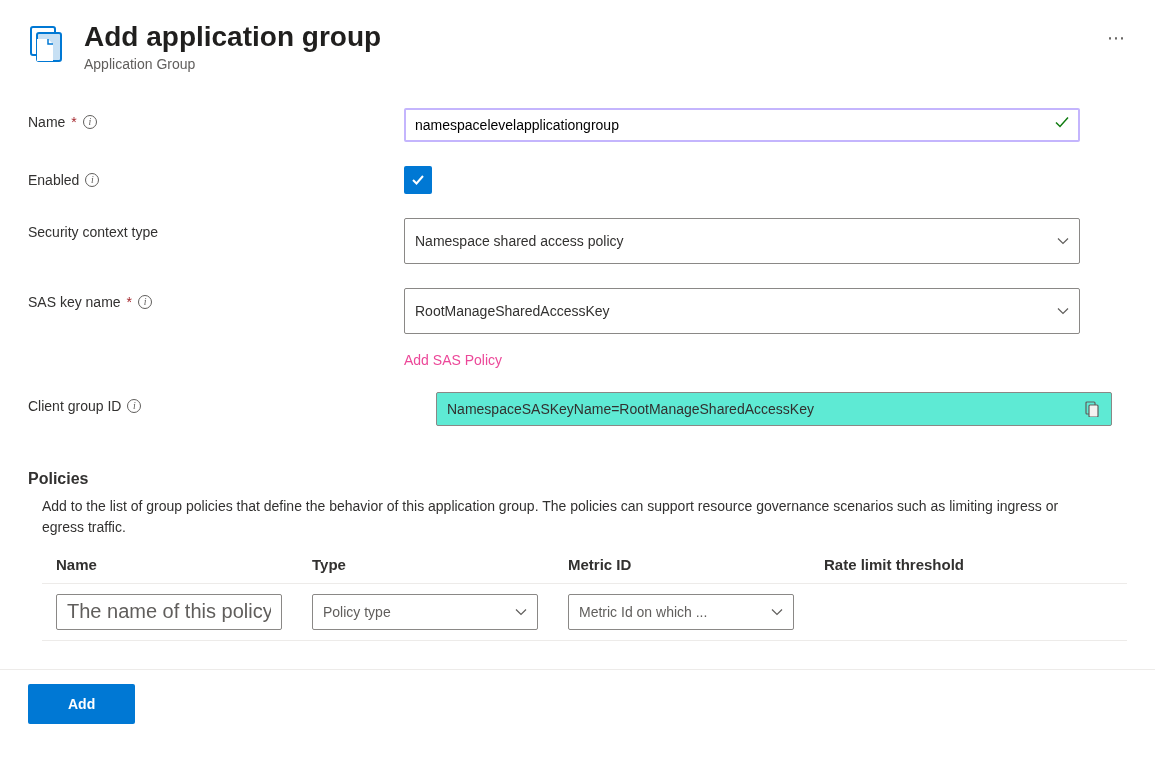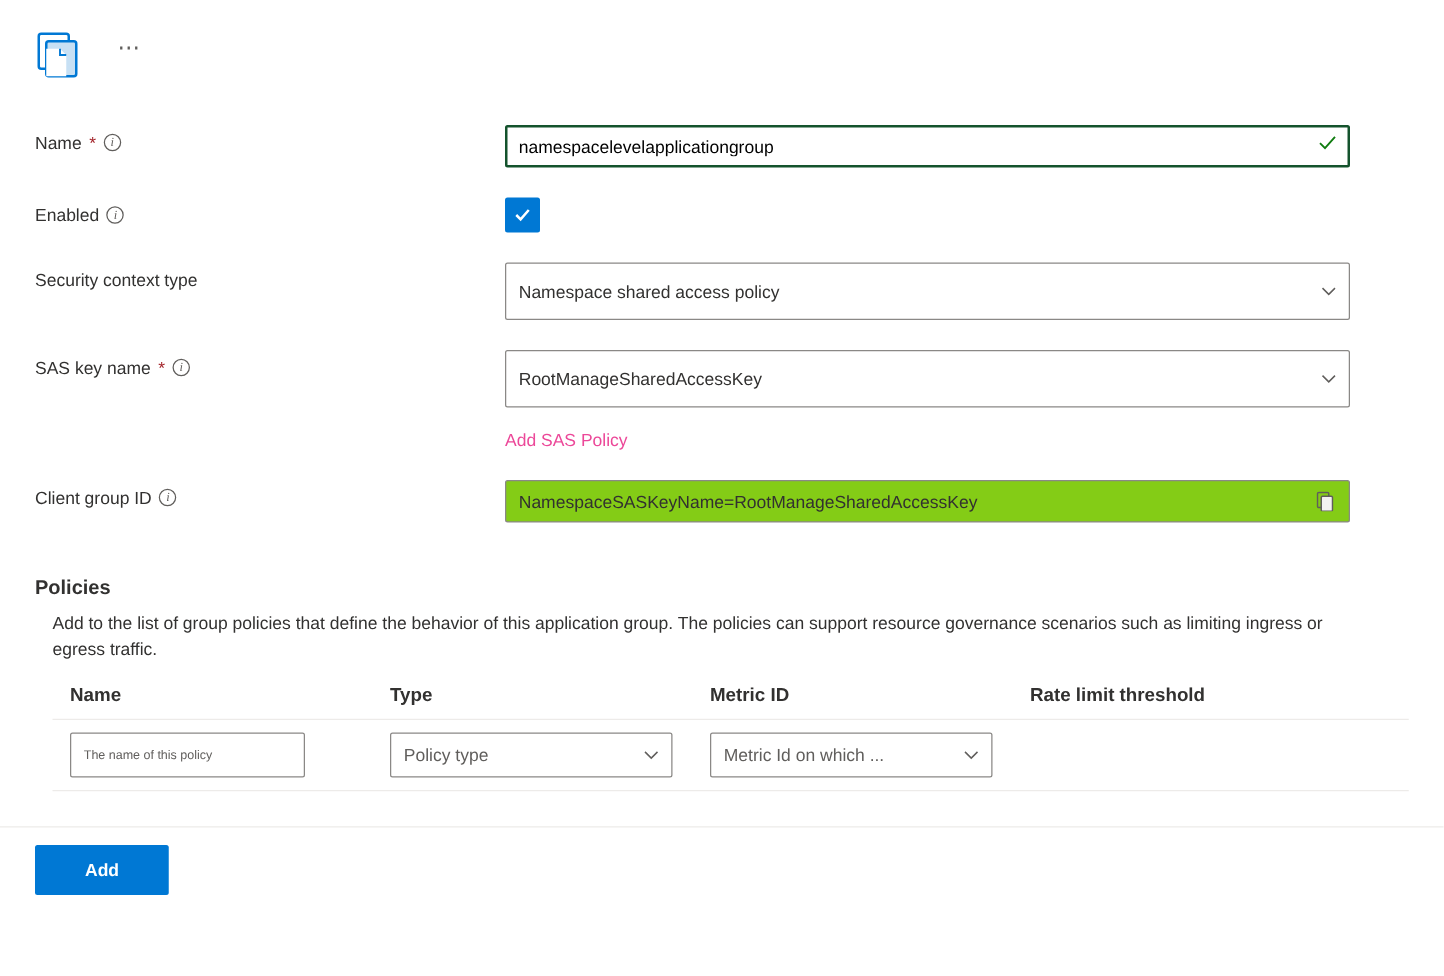--- a/index.html
+++ b/index.html
@@ -78,21 +78,21 @@
       width: 100%;
       height: 34px;
       padding: 0 36px 0 10px;
       font-size: 14px;
       border: 1px solid #8a8886;
       border-radius: 2px;
       outline: none;
       font-family: inherit;
     }
     .text-input.selected {
-      border: 2px solid #14532d;
+      border: 2px solid #c4b5fd;
       padding: 0 55px 0 9px;
     }
     .input-wrap { position: relative; }
     .input-valid-check {
       position: absolute;
       right: 10px;
       top: 50%;
       transform: translateY(-50%);
       color: #107c10;
       font-size: 18px;
@@ -132,27 +132,28 @@
       font-size: 14px;
       margin-top: 18px;
       display: inline-block;
       cursor: pointer;
     }
     .readonly-box {
       width: 100%;
       height: 34px;
       border: 1px solid #8a8886;
       border-radius: 2px;
-      background: #84cc16;
+      background: #5eead4;
       display: flex;
       align-items: center;
       justify-content: space-between;
       padding: 0 10px;
       font-size: 14px;
       color: #323130;
+      margin-left: 32px;
     }
     .copy-icon {
       width: 16px;
       height: 16px;
       cursor: pointer;
       color: #605e5c;
     }
     .section-title {
       font-size: 16px;
       font-weight: 600;
@@ -183,23 +184,23 @@
     .policy-row {
       border-top: 1px solid #edebe9;
       border-bottom: 1px solid #edebe9;
       padding: 10px 0 10px 14px;
     }
     .policy-input {
       height: 36px;
       border: 1px solid #8a8886;
       border-radius: 2px;
       padding: 0 10px;
-      font-size: 10px;
+      font-size: 20px;
       font-family: inherit;
-      width: 188px;
+      width: 226px;
     }
     .policy-input::placeholder { color: #605e5c; }
     .policy-select {
       height: 36px;
       border: 1px solid #8a8886;
       border-radius: 2px;
       padding: 0 10px;
       font-size: 14px;
       display: flex;
       align-items: center;
@@ -238,20 +239,24 @@
 
 <div class="header">
   <div class="header-icon">
     <svg viewBox="0 0 40 40" width="40" height="40">
       <rect x="3" y="3" width="24" height="28" rx="2" fill="#fff" stroke="#0078d4" stroke-width="2"></rect>
       <rect x="9" y="9" width="24" height="28" rx="2" fill="#c7e0f4" stroke="#0078d4" stroke-width="2"></rect>
       <path d="M9 15 L20 15 L25 20 L25 37 L9 37 Z" fill="#fff"></path>
       <path d="M20 15 L20 20 L25 20" fill="none" stroke="#0078d4" stroke-width="1.5"></path>
     </svg>
   </div>
+  <div class="header-titles">
+    <h1 class="header-title">Add application group</h1>
+    <div class="header-subtitle">Application Group</div>
+  </div>
   <div class="header-more">⋯</div>
 </div>
 
 <div class="form-area">
 
   <div class="form-row">
     <div class="form-label-col">
       <span>Name</span>
       <span class="required-star">*</span>
       <span class="info-icon">i</span>

